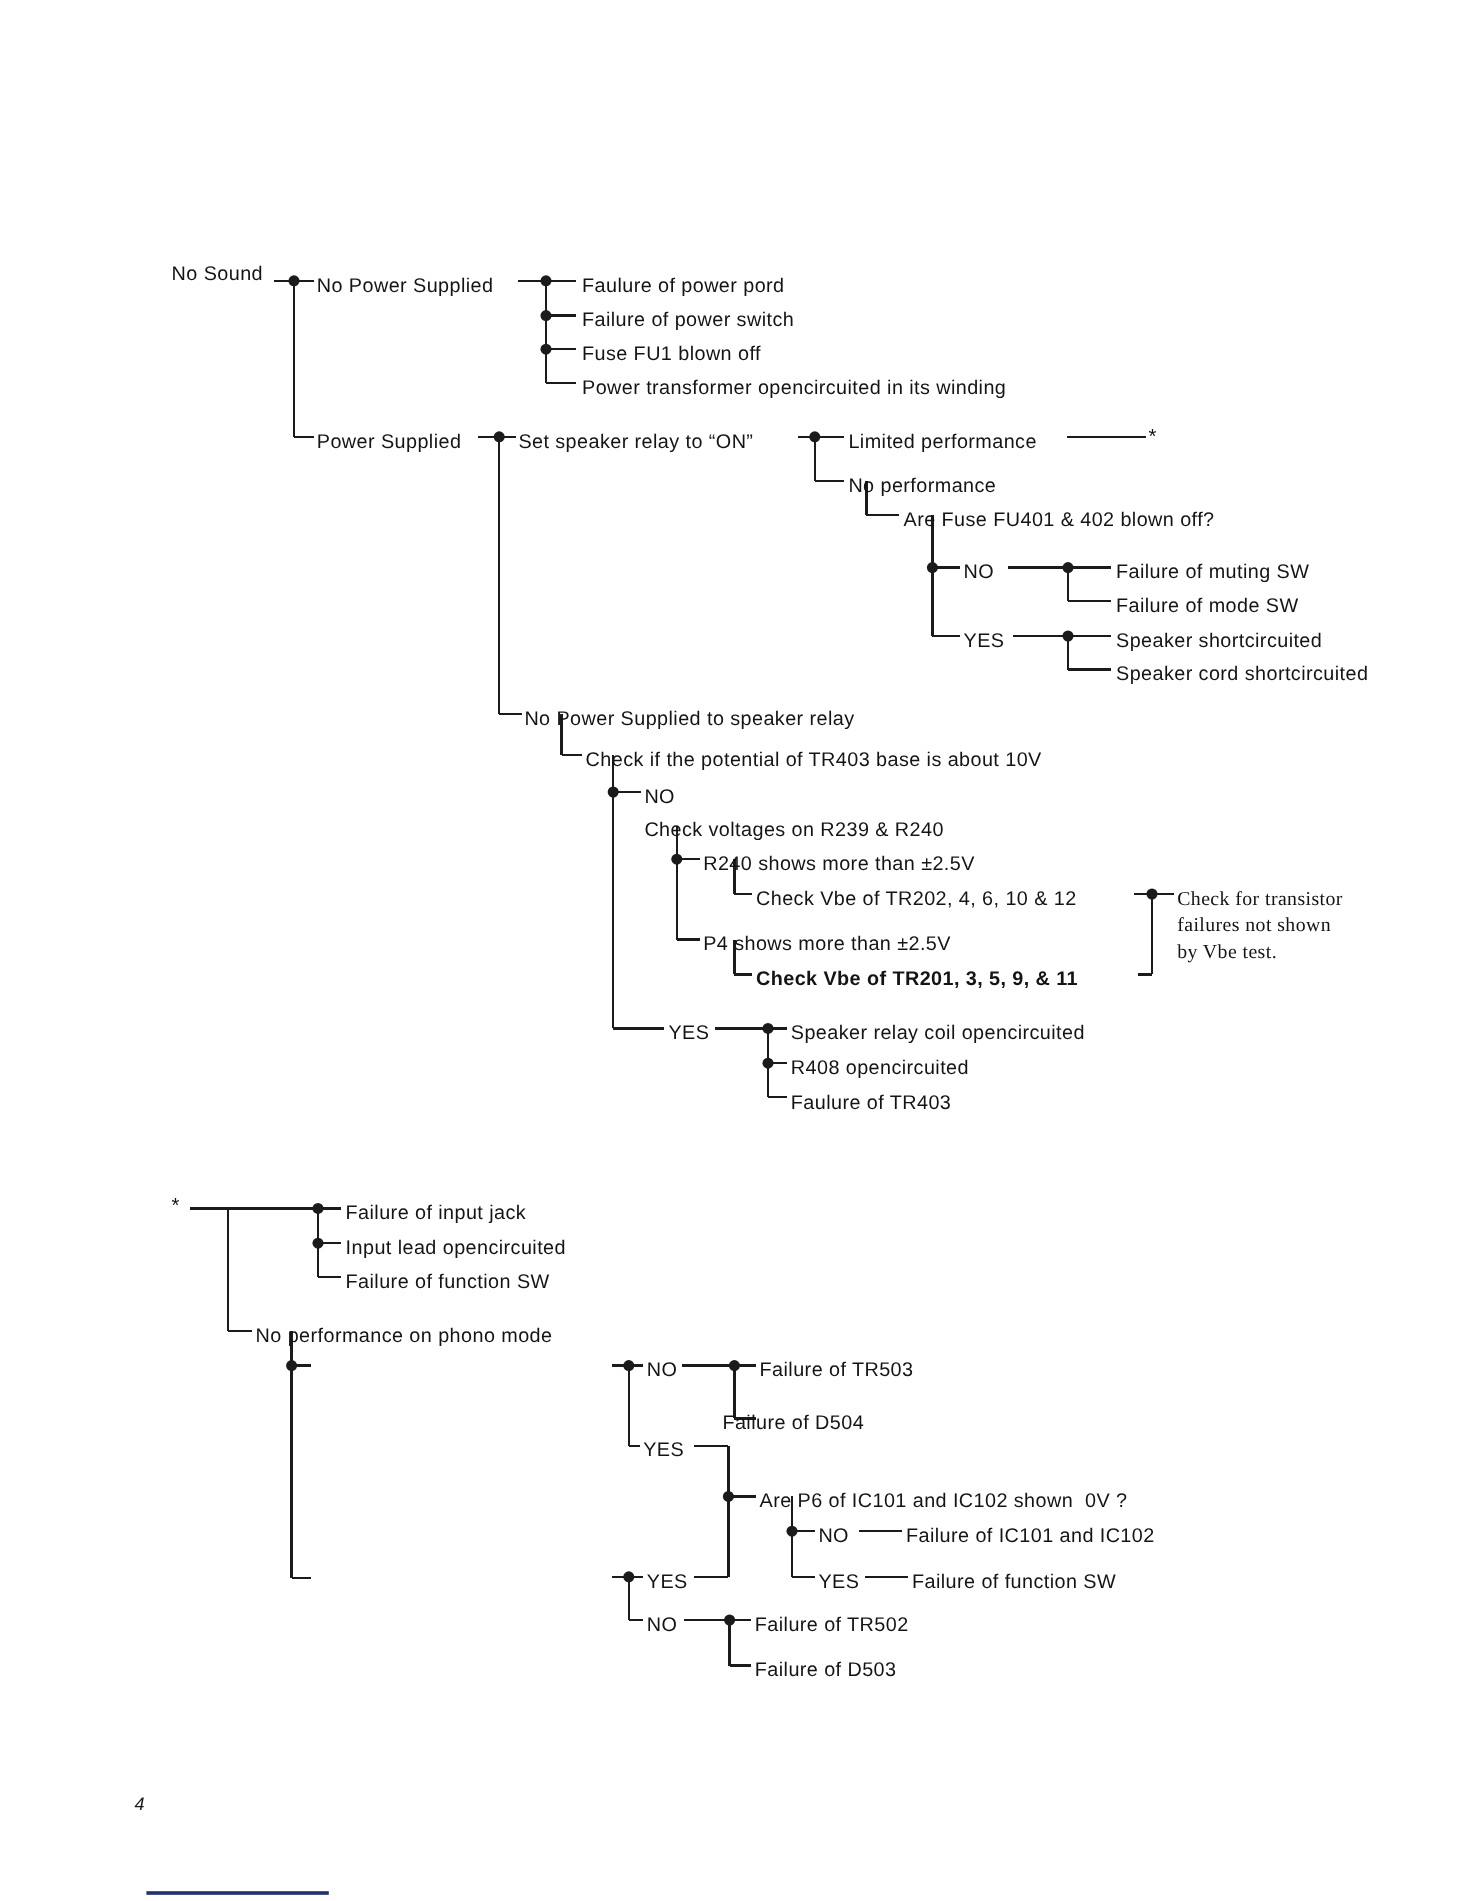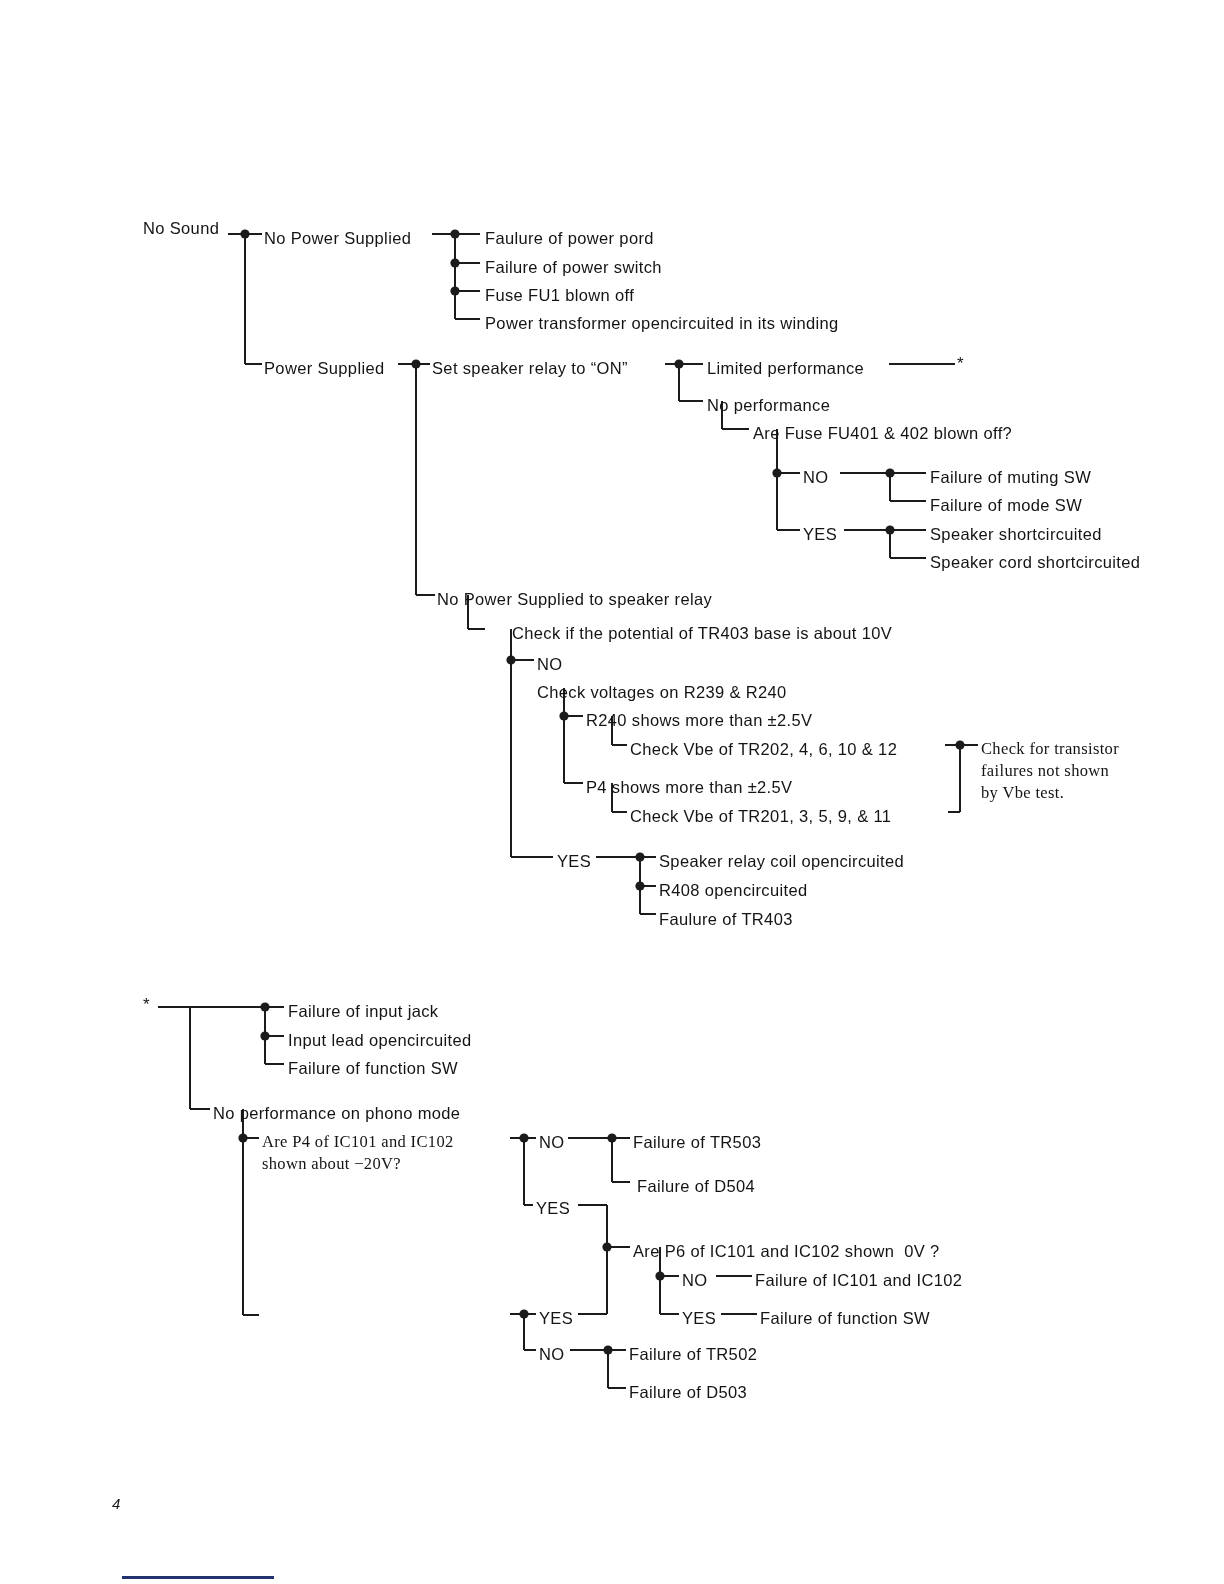--- a/index.html
+++ b/index.html
@@ -205,44 +205,42 @@
   <div class="nd" style="left:707px;top:357px;">Limited performance</div>
   <div class="nd" style="left:707px;top:394px;">No performance</div>
   <div class="nd" style="left:753px;top:422px;">Are Fuse FU401 &amp; 402 blown off?</div>
   <div class="nd" style="left:803px;top:466px;">NO</div>
   <div class="nd" style="left:930px;top:466px;">Failure of muting SW</div>
   <div class="nd" style="left:930px;top:494px;">Failure of mode SW</div>
   <div class="nd" style="left:803px;top:523px;">YES</div>
   <div class="nd" style="left:930px;top:523px;">Speaker shortcircuited</div>
   <div class="nd" style="left:930px;top:551px;">Speaker cord shortcircuited</div>
   <div class="nd" style="left:437px;top:588px;">No Power Supplied to speaker relay</div>
-  <div class="nd" style="left:488px;top:622px;margin-left:24px;">Check if the potential of TR403 base is about 10V</div>
+  <div class="nd" style="left:488px;top:622px;">Check if the potential of TR403 base is about 10V</div>
   <div class="nd" style="left:537px;top:653px;">NO</div>
   <div class="nd" style="left:537px;top:681px;">Check voltages on R239 &amp; R240</div>
   <div class="nd" style="left:586px;top:709px;">R240 shows more than ±2.5V</div>
   <div class="nd" style="left:630px;top:738px;">Check Vbe of TR202, 4, 6, 10 &amp; 12</div>
   <div class="nd" style="left:586px;top:776px;">P4 shows more than ±2.5V</div>
-  <div class="nd" style="left:630px;top:805px;">Check Vbe of TR201, 3, 5, 9, &amp; 11</div>
+  <div class="nd" style="left:630px;top:805px;font-weight:bold;">Check Vbe of TR201, 3, 5, 9, &amp; 11</div>
   <div class="nd two" style="left:981px;top:738px;">Check for transistor
 failures not shown
 by Vbe test.</div>
   <div class="nd" style="left:557px;top:850px;">YES</div>
   <div class="nd" style="left:659px;top:850px;">Speaker relay coil opencircuited</div>
   <div class="nd" style="left:659px;top:879px;">R408 opencircuited</div>
   <div class="nd" style="left:659px;top:908px;text-align:right;">Faulure of TR403</div>
 
   <div class="nd" style="left:288px;top:1000px;">Failure of input jack</div>
   <div class="nd" style="left:288px;top:1029px;">Input lead opencircuited</div>
   <div class="nd" style="left:288px;top:1057px;">Failure of function SW</div>
   <div class="nd" style="left:213px;top:1102px;">No performance on phono mode</div>
-  <div class="nd two" style="left:262px;top:1131px;">Are P4 of IC101 and IC102
-shown about −20V?</div>
   <div class="nd" style="left:539px;top:1131px;">NO</div>
   <div class="nd" style="left:633px;top:1131px;">Failure of TR503</div>
-  <div class="nd" style="left:637px;top:1175px;text-align:right;">Failure of D504</div>
+  <div class="nd" style="left:602px;top:1175px;text-align:right;">Failure of D504</div>
   <div class="nd" style="left:536px;top:1197px;">YES</div>
   <div class="nd" style="left:633px;top:1240px;">Are P6 of IC101 and IC102 shown  0V ?</div>
   <div class="nd" style="left:682px;top:1269px;">NO</div>
   <div class="nd" style="left:755px;top:1269px;">Failure of IC101 and IC102</div>
   <div class="nd" style="left:682px;top:1307px;">YES</div>
   <div class="nd" style="left:760px;top:1307px;">Failure of function SW</div>
   <div class="nd" style="left:539px;top:1307px;">YES</div>
   <div class="nd" style="left:539px;top:1343px;">NO</div>
   <div class="nd" style="left:629px;top:1343px;">Failure of TR502</div>
   <div class="nd" style="left:629px;top:1381px;">Failure of D503</div>

